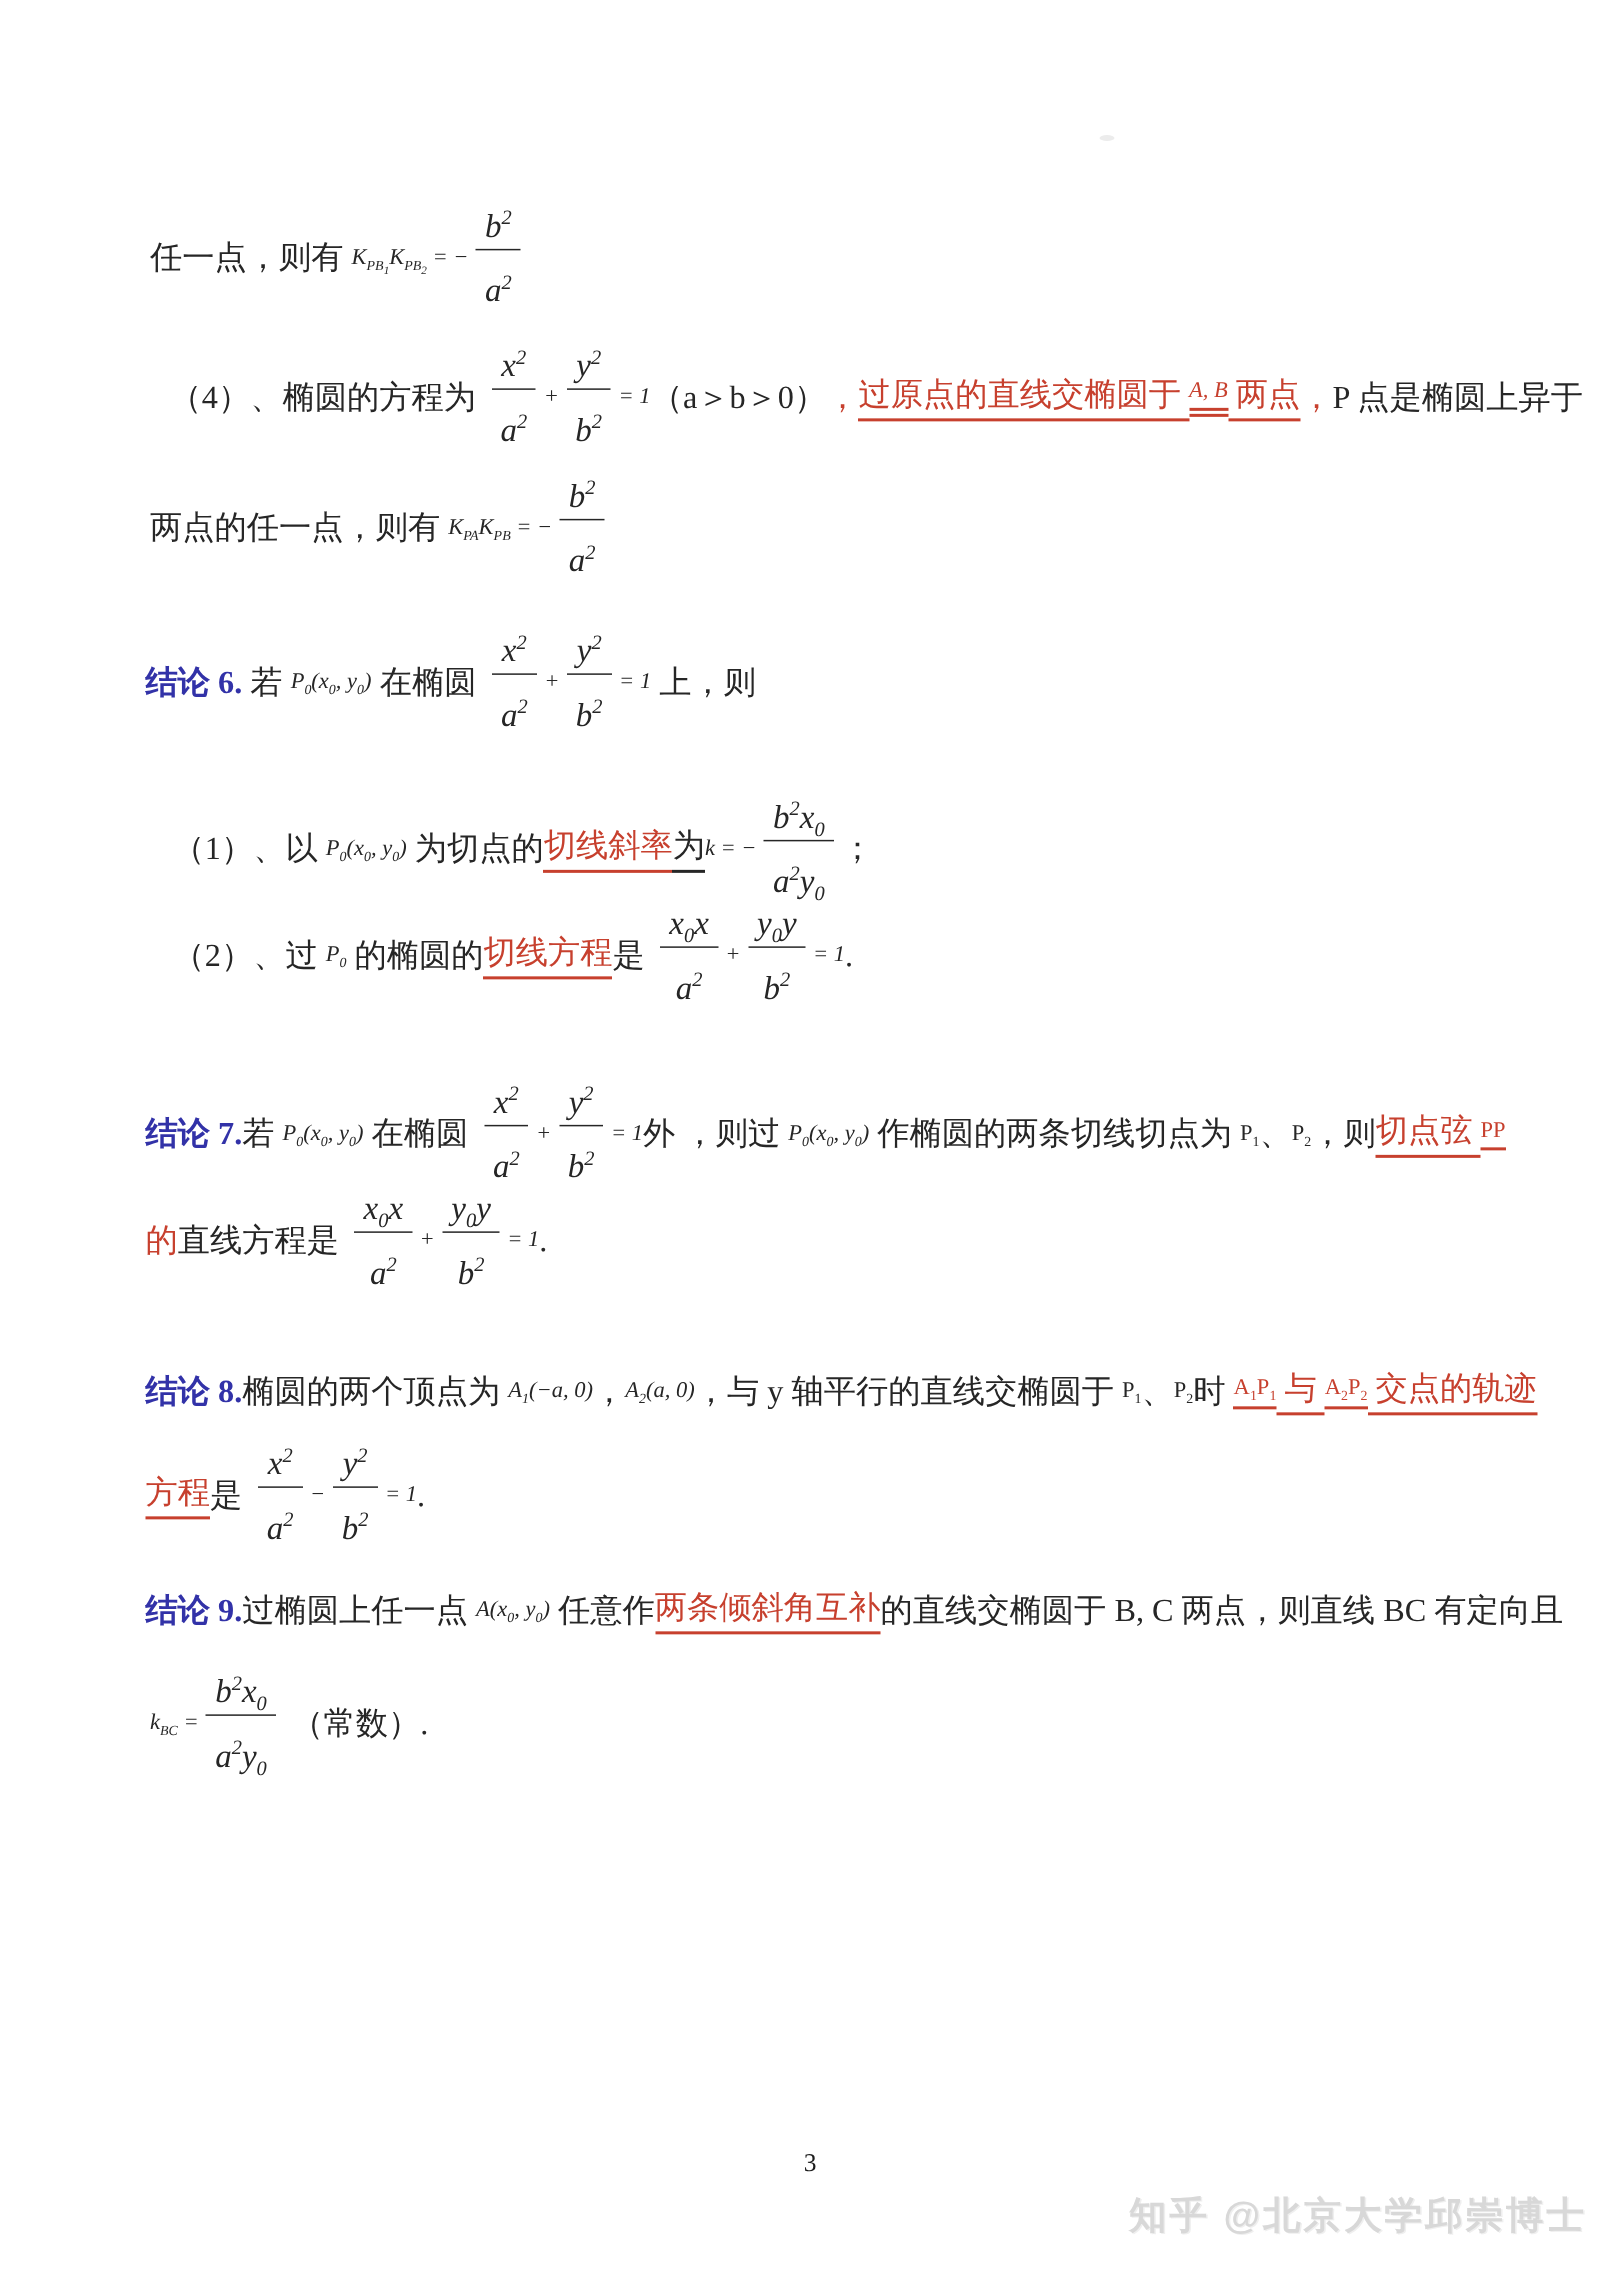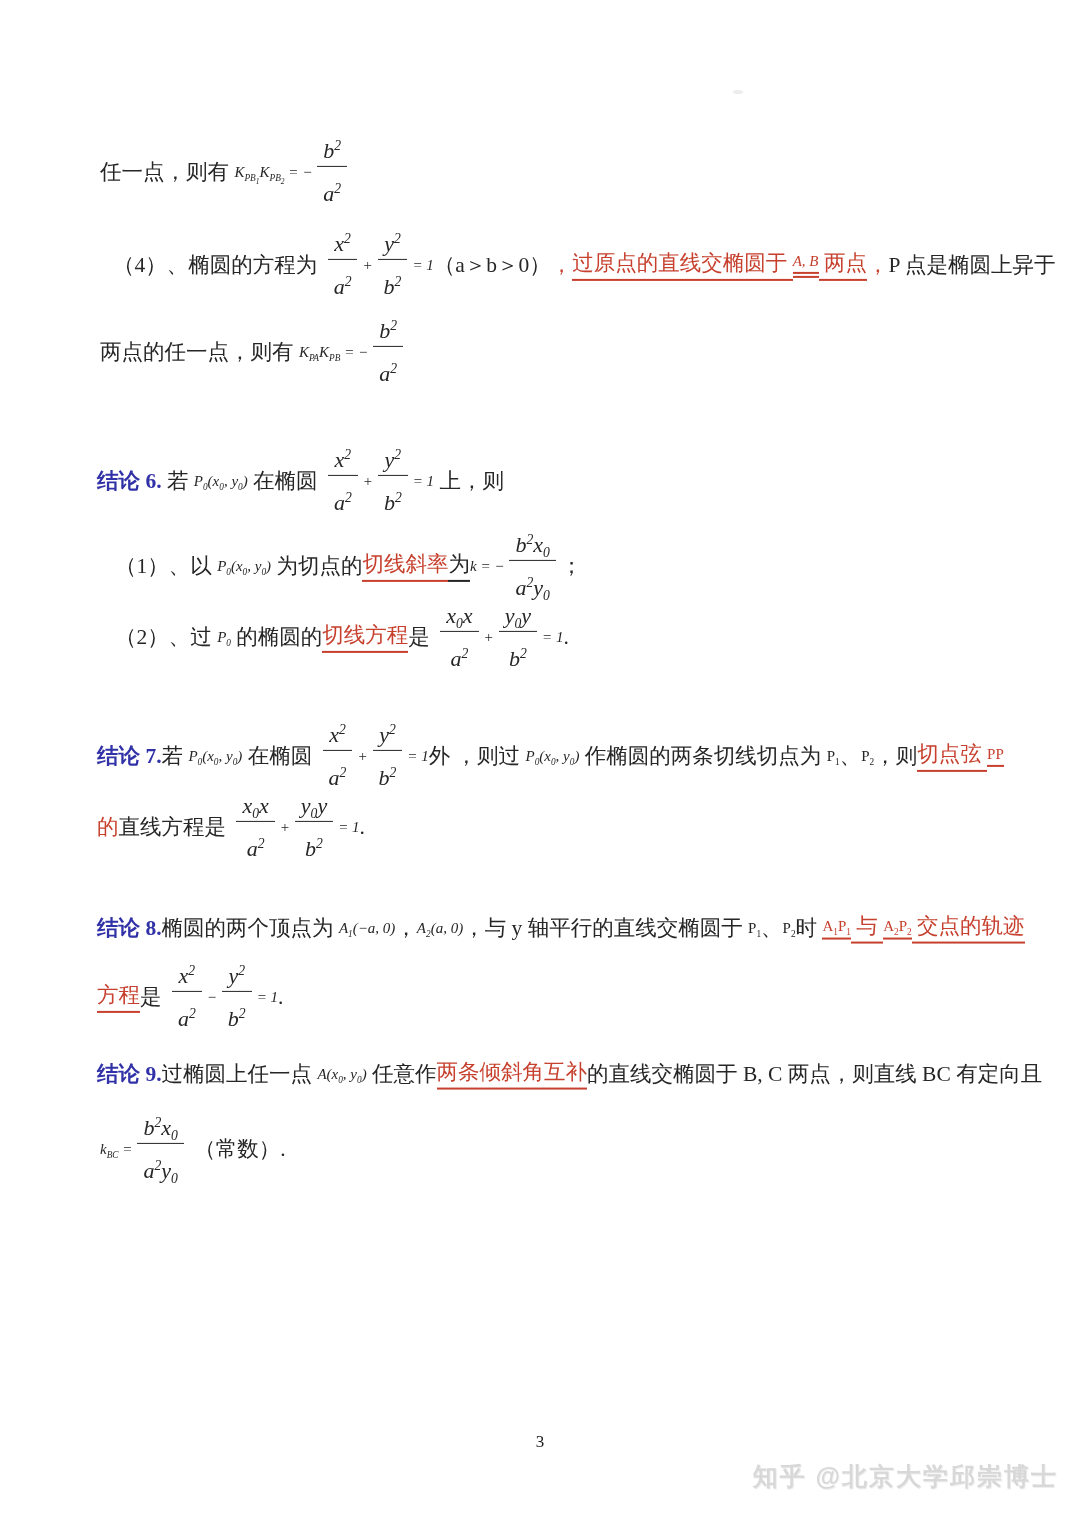--- a/index.html
+++ b/index.html
@@ -46,21 +46,21 @@
   .frac .num{border-bottom:1.8px solid currentColor;padding:1px 6px 4px;}
   .frac .den{padding:3px 6px 1px;}
   .u{border-bottom:2.2px solid currentColor;padding-bottom:2px;}
   .u2{border-bottom:6px double currentColor;padding-bottom:1px;}
   .c-blue{color:var(--blue);}
   .c-red{color:var(--red);}
   
   .l0{left:100px;top:172px;}
   .l1{left:113px;top:265px;}
   .l2{left:100px;top:352px;}
-  .l3{left:97px; top:481px;justify-content:flex-end;}
+  .l3{left:97px; top:455px;justify-content:flex-end;}
   .l4{left:115px;top:566px;}
   .l5{left:115px;top:637px;}
   .l6{left:97px; top:756px;}
   .l7{left:97px; top:827px;}
   .l8{left:97px; top:928px;}
   .l9{left:97px; top:997px;}
   .l10{left:97px;top:1074px;}
   .l11{left:100px;top:1149px;}
   .page-number{
     position:absolute;left:0;right:0;top:1432px;

